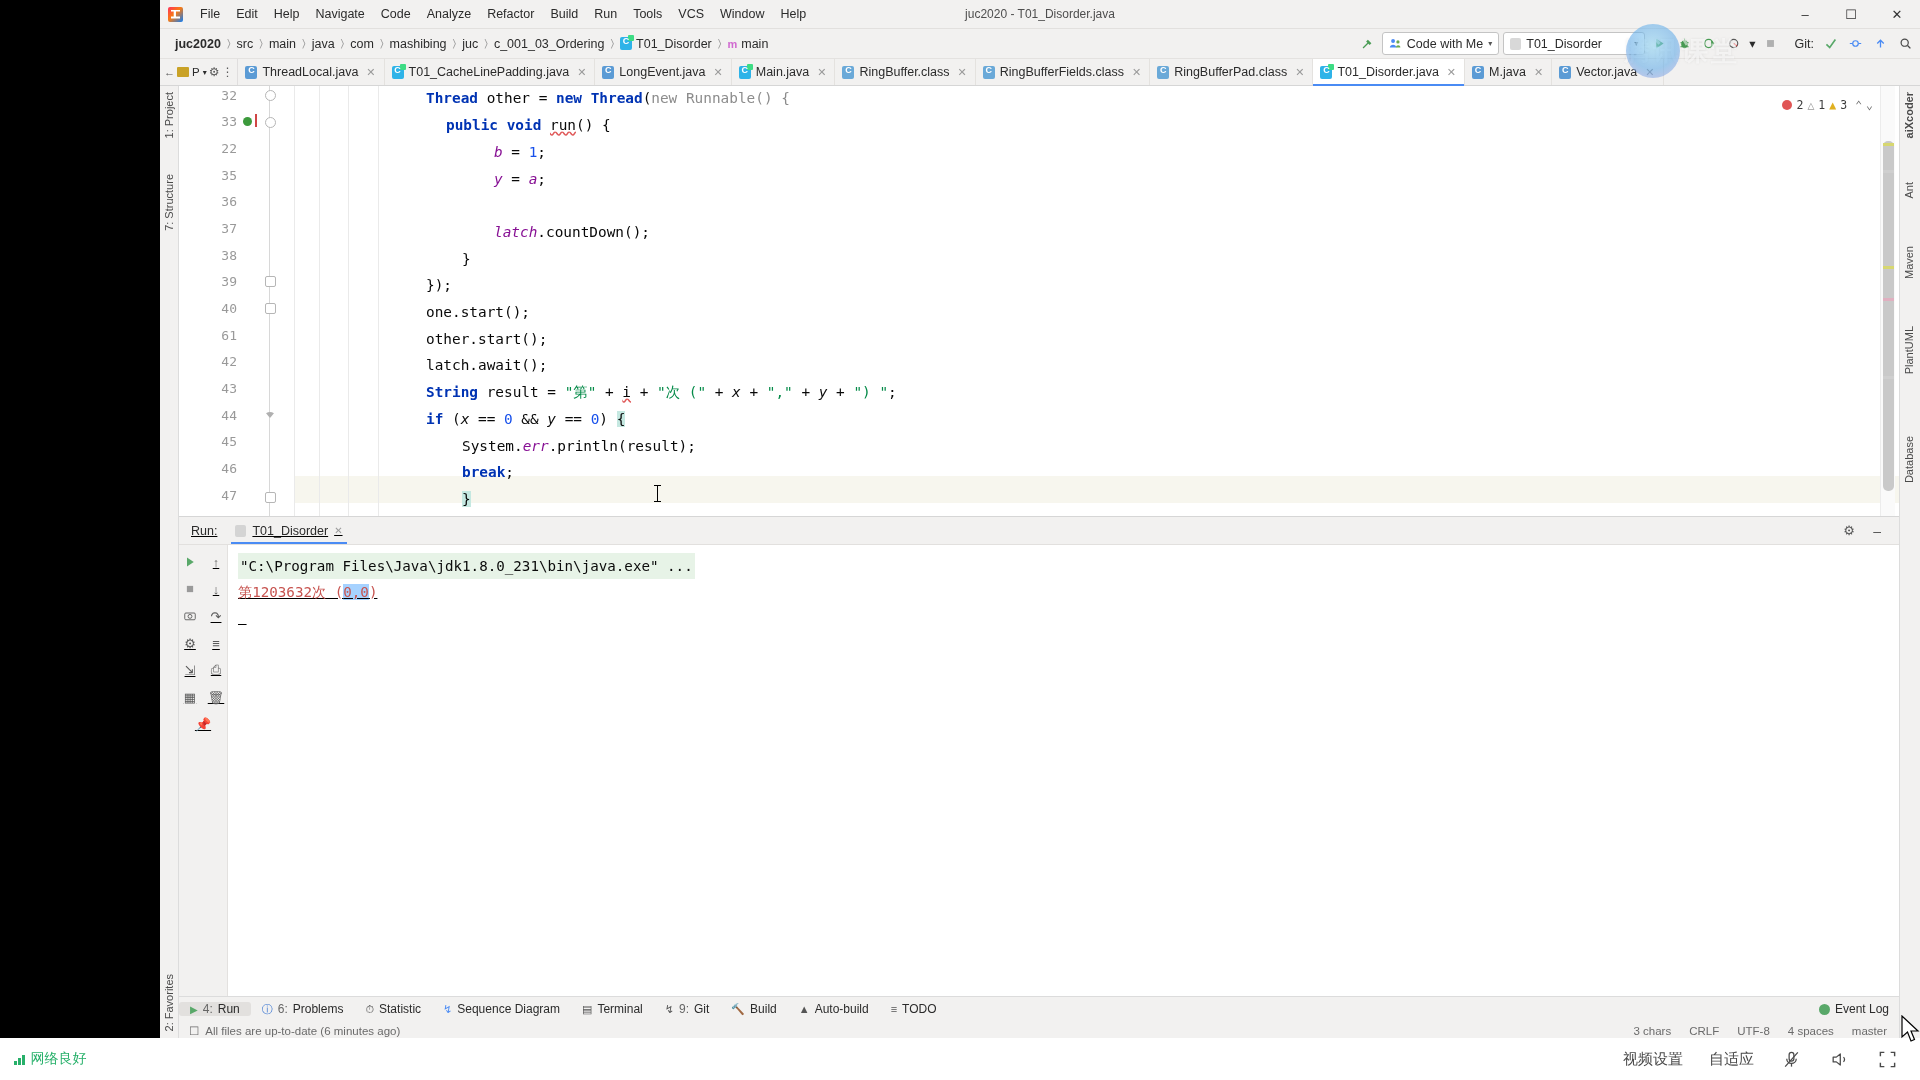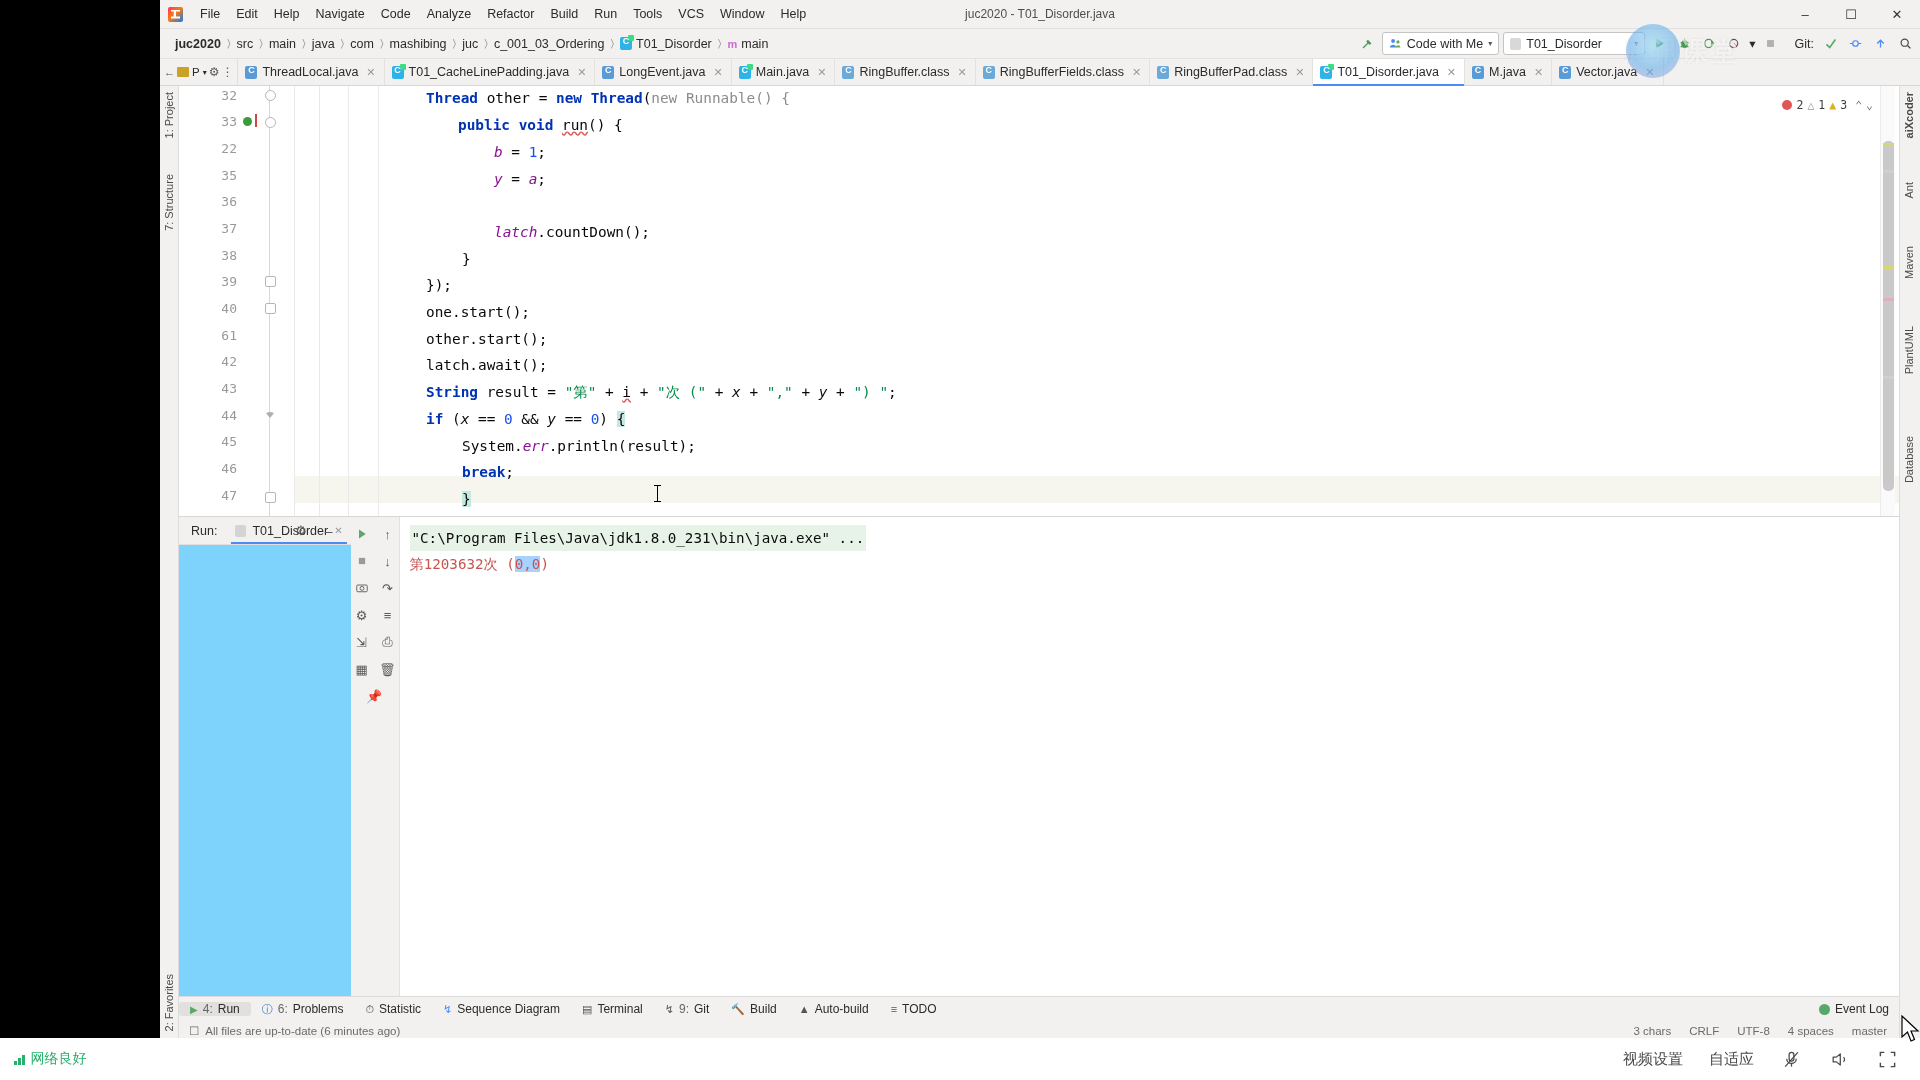--- a/index.html
+++ b/index.html
@@ -83,21 +83,21 @@
   .ibeam:before,.ibeam:after{content:"";position:absolute;left:-3px;width:7px;height:1px;background:#000;}
   .ibeam:before{top:0;}.ibeam:after{bottom:0;}
 
   .inspect{position:absolute;right:26px;top:6px;display:flex;align-items:center;gap:4px;font-size:11.5px;color:#3c3c3c;}
   .dotred{width:10px;height:10px;border-radius:50%;background:#e05555;display:inline-block;}
   .escroll{position:absolute;right:4px;top:0;width:14px;height:100%;background:#fafafa;border-left:1px solid #ececec;}
   .ethumb{position:absolute;right:5px;width:11px;background:#c9c9c9;border-radius:5px;}
   .emark{position:absolute;right:5px;width:11px;height:3px;}
 
   
-  .runpanel{flex:1;background:#7dd3fc;display:flex;flex-direction:row;border-top:1px solid #d6d6d6;}
+  .runpanel{flex:1;background:#7dd3fc;display:flex;flex-direction:column;border-top:1px solid #d6d6d6;text-decoration:underline;}
   .runhdr{height:27px;background:#f2f1f0;display:flex;align-items:center;font-size:12.5px;color:#2b2b2b;position:relative;border-bottom:1px solid #e2e0de;}
   .runhdr .lbl{padding-left:12px;padding-right:10px;}
   .runtab{display:flex;align-items:center;gap:6px;padding:0 8px;position:relative;height:100%;}
   .runtab:after{content:"";position:absolute;left:4px;right:4px;bottom:0;height:2px;background:#4a8bf4;}
   .runbody{flex:1;display:flex;}
   .runtools{width:48px;background:#f2f1f0;display:flex;flex-direction:column;align-items:center;padding-top:6px;gap:0;border-right:1px solid #e3e1df;}
   .rti{width:22px;height:22px;display:flex;align-items:center;justify-content:center;font-size:13px;color:#5a5a5a;margin-bottom:5px;}
   .console{flex:1;background:#fff;font-family:"DejaVu Sans Mono",monospace;font-size:14.2px;line-height:26px;padding:8px 0 0 10px;color:#0b0b0b;}
   .cmdline{background:#e7f3e7;display:inline-block;padding:0 2px;}
   .errline{color:#c75450;}
@@ -365,21 +365,21 @@
           </div>
 
           <div class="codearea">
             <div class="caret-line" style="top:390px"></div>
             <div class="ind" style="left:0px"></div>
             <div class="ind" style="left:25px"></div>
             <div class="ind" style="left:54px"></div>
             <div class="ind" style="left:84px"></div>
 
             <div class="cl" style="top:-1px;left:132px"><span class="kw">Thread</span> other = <span class="kw">new</span> <span class="kw">Thread</span>(<span style="color:#8c8c8c">new Runnable() {</span></div>
-            <div class="cl" style="top:26px;left:164px"><span class="kw">public</span> <span class="kw">void</span> <span class="wavy">run</span>() {</div>
+            <div class="cl" style="top:26px;left:152px"><span class="kw">public</span> <span class="kw">void</span> <span class="wavy">run</span>() {</div>
             <div class="cl" style="top:53px;left:200px"><span class="fld">b</span> = <span class="num">1</span>;</div>
             <div class="cl" style="top:80px;left:200px"><span class="fld">y</span> = <span class="fld">a</span>;</div>
             <div class="cl" style="top:133px;left:200px"><span class="fld">latch</span>.countDown();</div>
             <div class="cl" style="top:160px;left:168px">}</div>
             <div class="cl" style="top:186px;left:132px">});</div>
             <div class="cl" style="top:213px;left:132px">one.start();</div>
             <div class="cl" style="top:240px;left:132px">other.start();</div>
             <div class="cl" style="top:266px;left:132px">latch.await();</div>
             <div class="cl" style="top:293px;left:132px"><span class="kw">String</span> result = <span class="str">"第"</span> + <span class="wavy">i</span> + <span class="str">"次 ("</span> + <span class="lvar">x</span> + <span class="str">","</span> + <span class="lvar">y</span> + <span class="str">") "</span>;</div>
             <div class="cl" style="top:320px;left:132px"><span class="kw">if</span> (<span class="lvar">x</span> == <span class="num">0</span> &amp;&amp; <span class="lvar">y</span> == <span class="num">0</span>) <span class="selbrace">{</span></div>

